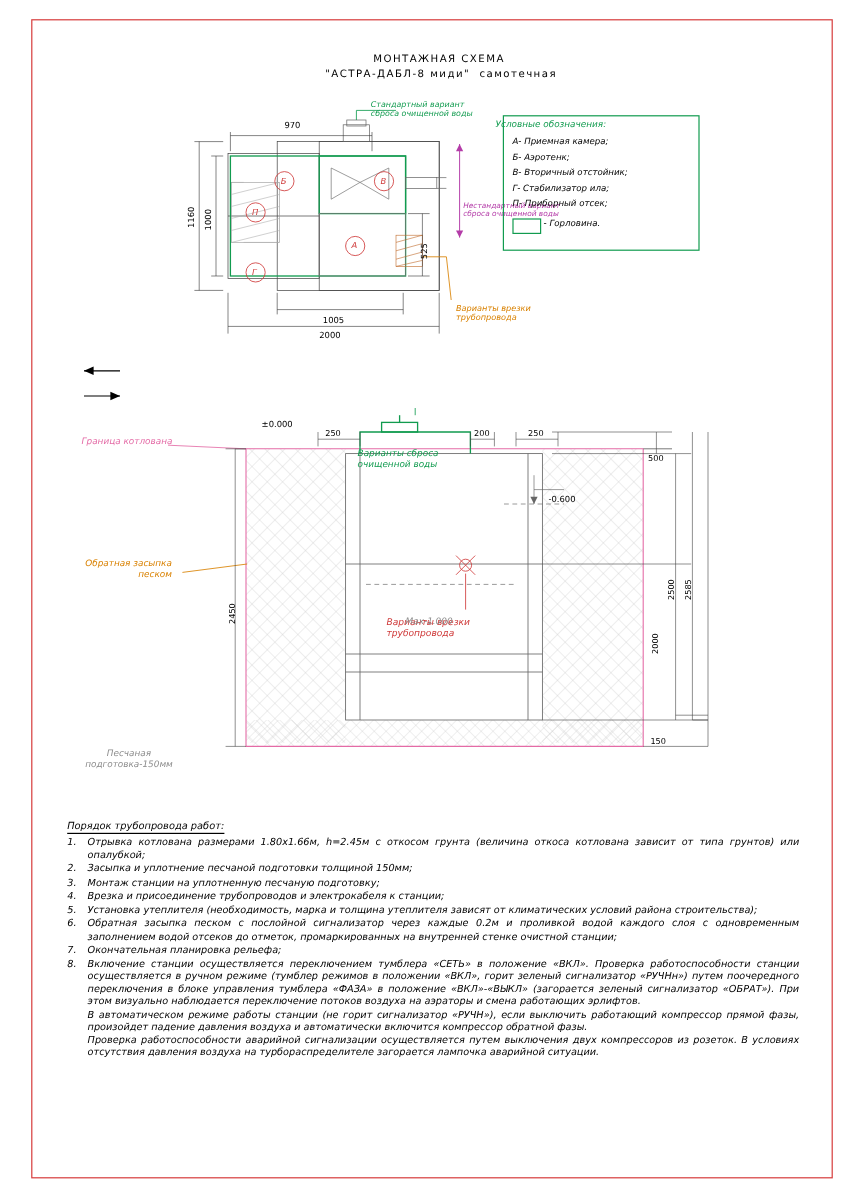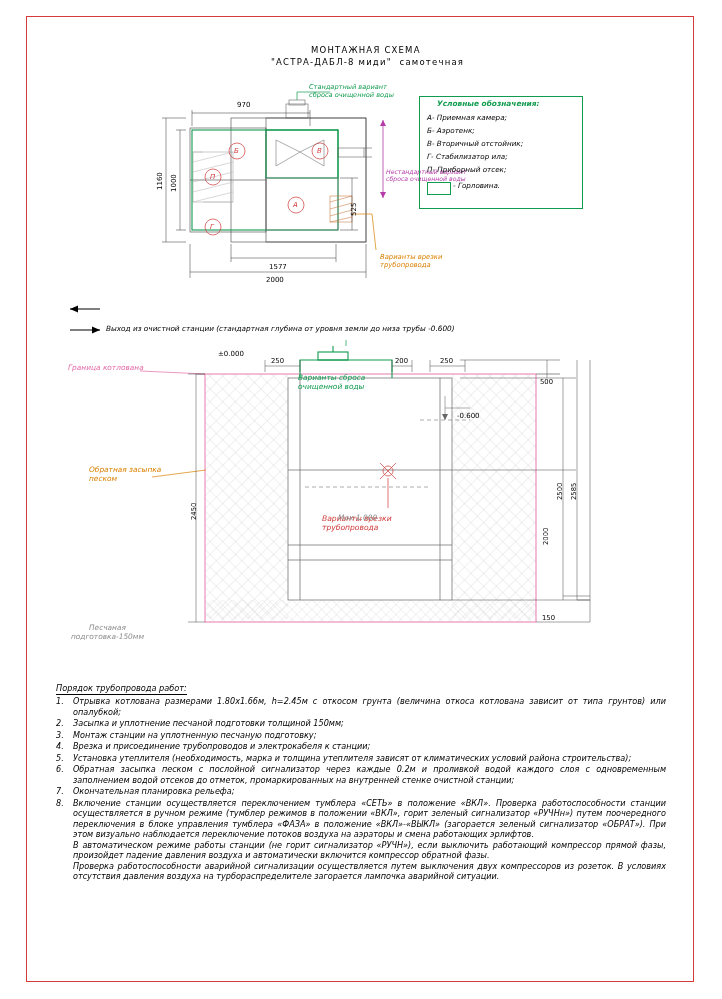--- a/index.html
+++ b/index.html
@@ -141,43 +141,42 @@
   </svg>
 
   <div class="t grn" style="left:309px;top:84px;font-size:6.6px;">Стандартный вариант
 сброса очищенной воды</div>
   <div class="t mag" style="left:386px;top:168px;font-size:6.2px;">Нестандартный вариант
 сброса очищенной воды</div>
   <div class="t ora" style="left:380px;top:253px;font-size:6.8px;">Варианты врезки
 трубопровода</div>
 
   <div class="t blk" style="left:237px;top:101px;font-size:7px;font-style:normal;">970</div>
-  <div class="t blk" style="left:269px;top:263px;font-size:7px;font-style:normal;">1577</div>
+  <div class="t blk" style="left:269px;top:263px;font-size:7px;font-style:normal;">1005</div>
   <div class="t blk" style="left:266px;top:276px;font-size:7px;font-style:normal;">2000</div>
   <div class="t blk" style="left:156px;top:190px;font-size:7px;font-style:normal;transform:rotate(-90deg);transform-origin:left top;">1160</div>
   <div class="t blk" style="left:170px;top:192px;font-size:7px;font-style:normal;transform:rotate(-90deg);transform-origin:left top;">1000</div>
   <div class="t blk" style="left:350px;top:216px;font-size:7px;font-style:normal;transform:rotate(-90deg);transform-origin:left top;">525</div>
 
   <div class="t red" style="left:234px;top:147px;font-size:7px;">Б</div>
   <div class="t red" style="left:317px;top:147px;font-size:7px;">В</div>
   <div class="t red" style="left:210px;top:173px;font-size:7px;">П</div>
   <div class="t red" style="left:293px;top:201px;font-size:7px;">А</div>
   <div class="t red" style="left:210px;top:223px;font-size:7px;">Г</div>
 
   <div class="legendbox" style="left:419px;top:96px;width:164px;height:113px;"></div>
-  <div class="t grn" style="left:437px;top:100px;font-size:7.4px;font-weight:bold;">Условные обозначения:</div>
+  <div class="t grn" style="left:413px;top:100px;font-size:7.4px;">Условные обозначения:</div>
   <div class="t blk" style="left:427px;top:114px;font-size:7.2px;">А- Приемная камера;</div>
   <div class="t blk" style="left:427px;top:127px;font-size:7.2px;">Б- Аэротенк;</div>
   <div class="t blk" style="left:427px;top:140px;font-size:7.2px;">В- Вторичный отстойник;</div>
   <div class="t blk" style="left:427px;top:153px;font-size:7.2px;">Г- Стабилизатор ила;</div>
   <div class="t blk" style="left:427px;top:166px;font-size:7.2px;">П- Приборный отсек;</div>
   <div class="abs" style="left:427px;top:182px;width:22px;height:11px;border:1px solid #119b4f;"></div>
   <div class="t blk" style="left:453px;top:182px;font-size:7.2px;">- Горловина.</div>
 
-  <div class="t blk" style="left:106px;top:325px;font-size:7.3px;">Выход из очистной станции (стандартная глубина от уровня земли до низа трубы -0.600)</div>
 
   <svg width="722" height="999">
     <defs>
       <pattern id="sandhatch" width="9" height="9" patternUnits="userSpaceOnUse" patternTransform="rotate(45)">
         <line x1="0" y1="0" x2="0" y2="9" stroke="#c9c9c9" stroke-width="0.55"></line>
         <line x1="0" y1="0" x2="9" y2="0" stroke="#c9c9c9" stroke-width="0.55"></line>
       </pattern>
       <pattern id="sandhatch2" width="7" height="7" patternUnits="userSpaceOnUse" patternTransform="rotate(45)">
         <line x1="0" y1="0" x2="0" y2="7" stroke="#cccccc" stroke-width="0.5"></line>
         <line x1="0" y1="0" x2="7" y2="0" stroke="#cccccc" stroke-width="0.5"></line>
@@ -270,21 +269,21 @@
     </g>
 
     <g stroke="#444" stroke-width="0.5" fill="none">
       <line x1="196" y1="374" x2="196" y2="622"></line>
       <line x1="188" y1="374" x2="205" y2="374"></line>
       <line x1="188" y1="622" x2="205" y2="622"></line>
     </g>
   </svg>
 
   <div class="t pnk" style="left:68px;top:364px;font-size:7.4px;">Граница котлована</div>
-  <div class="t ora" style="left:89px;top:466px;font-size:7.4px;">Обратная засыпка
+  <div class="t ora" style="left:71px;top:466px;font-size:7.4px;text-align:right;">Обратная засыпка
 песком</div>
   <div class="t gry" style="left:71px;top:592px;font-size:7.4px;text-align:center;">Песчаная
 подготовка-150мм</div>
   <div class="t grn" style="left:298px;top:374px;font-size:7.4px;">Варианты сброса
 очищенной воды</div>
   <div class="t red" style="left:322px;top:515px;font-size:7.6px;">Варианты врезки
 трубопровода</div>
   <div class="t blk" style="left:218px;top:350px;font-size:7px;font-style:normal;">±0.000</div>
   <div class="t blk" style="left:457px;top:412px;font-size:7px;font-style:normal;">-0.600</div>
   <div class="t gry" style="left:338px;top:482px;font-size:7.4px;">Max-1.000</div>

